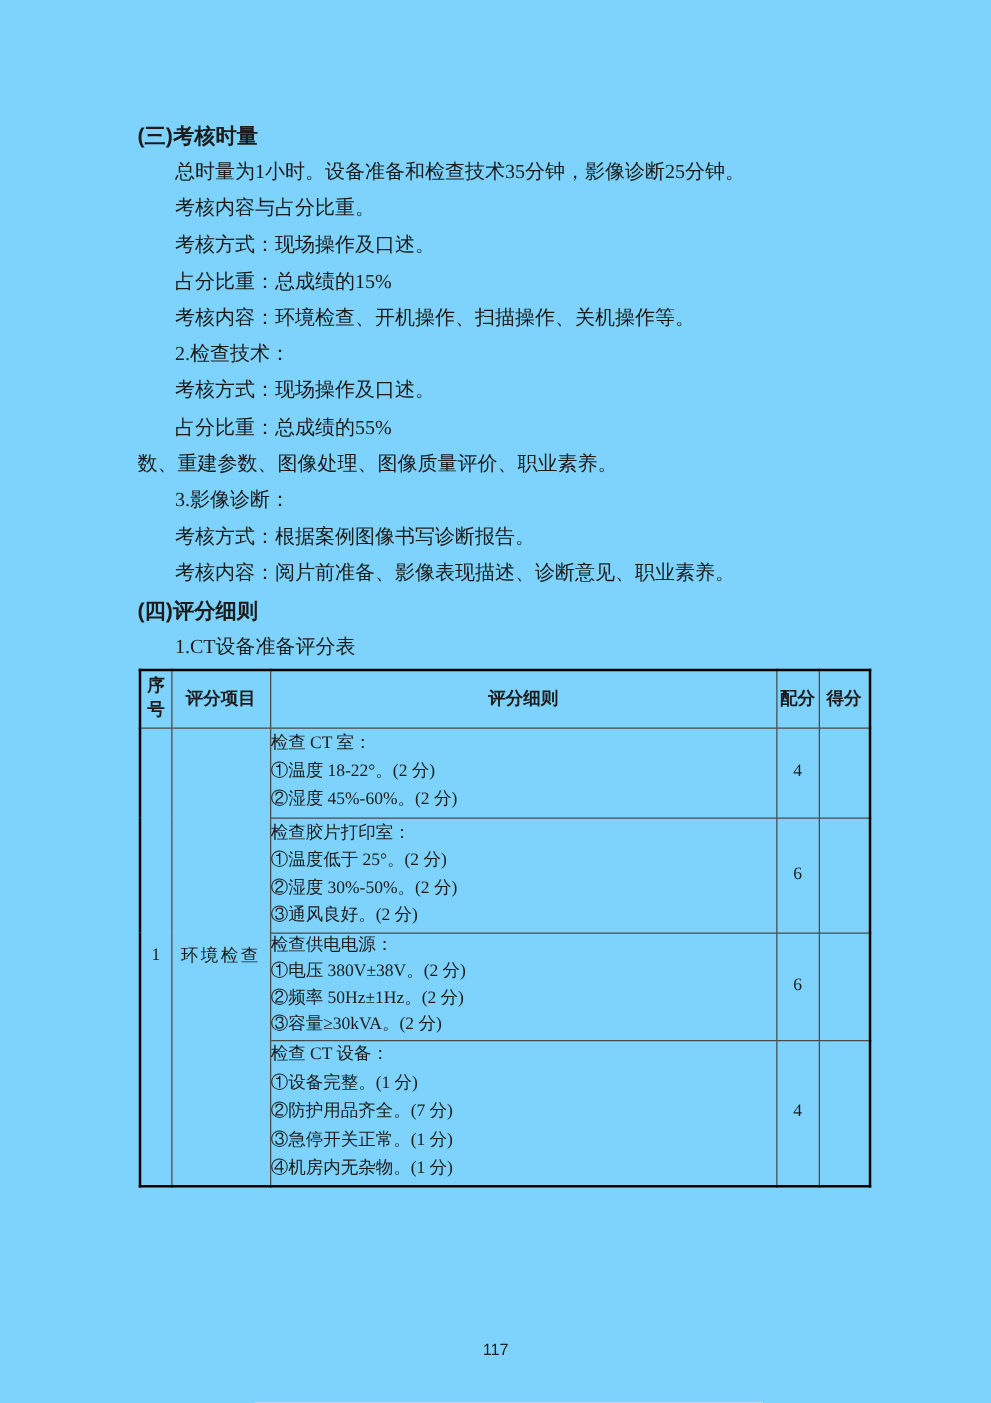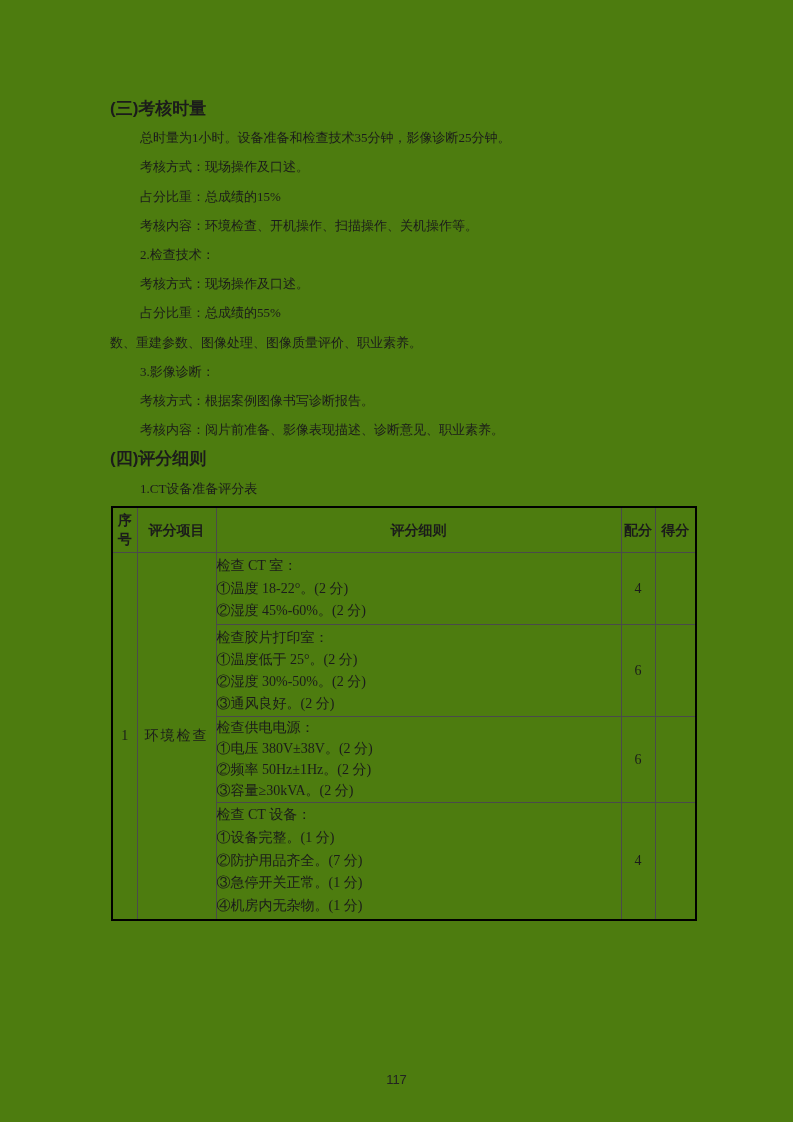--- a/index.html
+++ b/index.html
@@ -1,32 +1,32 @@
 <!DOCTYPE html>
 <html><head>
 <meta charset="utf-8">
 <style>
   html,body{margin:0;padding:0;background:#e8e8e8;}
   .page{
     position:relative;
     width:793px;height:1122px;
     margin:0 auto;
-    background:#4d7c0f;
+    background:#7dd3fc;
     font-family:"Liberation Serif","DejaVu Serif",serif;
     color:#1b1b1b;
     overflow:hidden;
   }
   .doc{
     position:absolute;
     left:110px;top:94px;
     width:590px;
   }
   .line{
     margin:0;
-    font-size:13px;
+    font-size:16px;
     line-height:29.2px;
     white-space:nowrap;
   }
   .heading{
     font-family:"Liberation Sans","DejaVu Sans",sans-serif;
     font-weight:bold;
     font-size:17px;
   }
   .para{text-indent:30px;}
   .cont{text-indent:0;}
@@ -82,20 +82,21 @@
   }
 </style>
 </head>
 <body>
 
 <div class="page">
   <div class="doc">
 
     <p class="line heading">(三)考核时量</p>
     <p class="line para">总时量为1小时。设备准备和检查技术35分钟，影像诊断25分钟。</p>
+    <p class="line para">考核内容与占分比重。</p>
     <p class="line para">考核方式：现场操作及口述。</p>
     <p class="line para">占分比重：总成绩的15%</p>
     <p class="line para">考核内容：环境检查、开机操作、扫描操作、关机操作等。</p>
     <p class="line para">2.检查技术：</p>
     <p class="line para">考核方式：现场操作及口述。</p>
     <p class="line para">占分比重：总成绩的55%</p>
     <p class="line cont">数、重建参数、图像处理、图像质量评价、职业素养。</p>
     <p class="line para">3.影像诊断：</p>
     <p class="line para">考核方式：根据案例图像书写诊断报告。</p>
     <p class="line para">考核内容：阅片前准备、影像表现描述、诊断意见、职业素养。</p>

